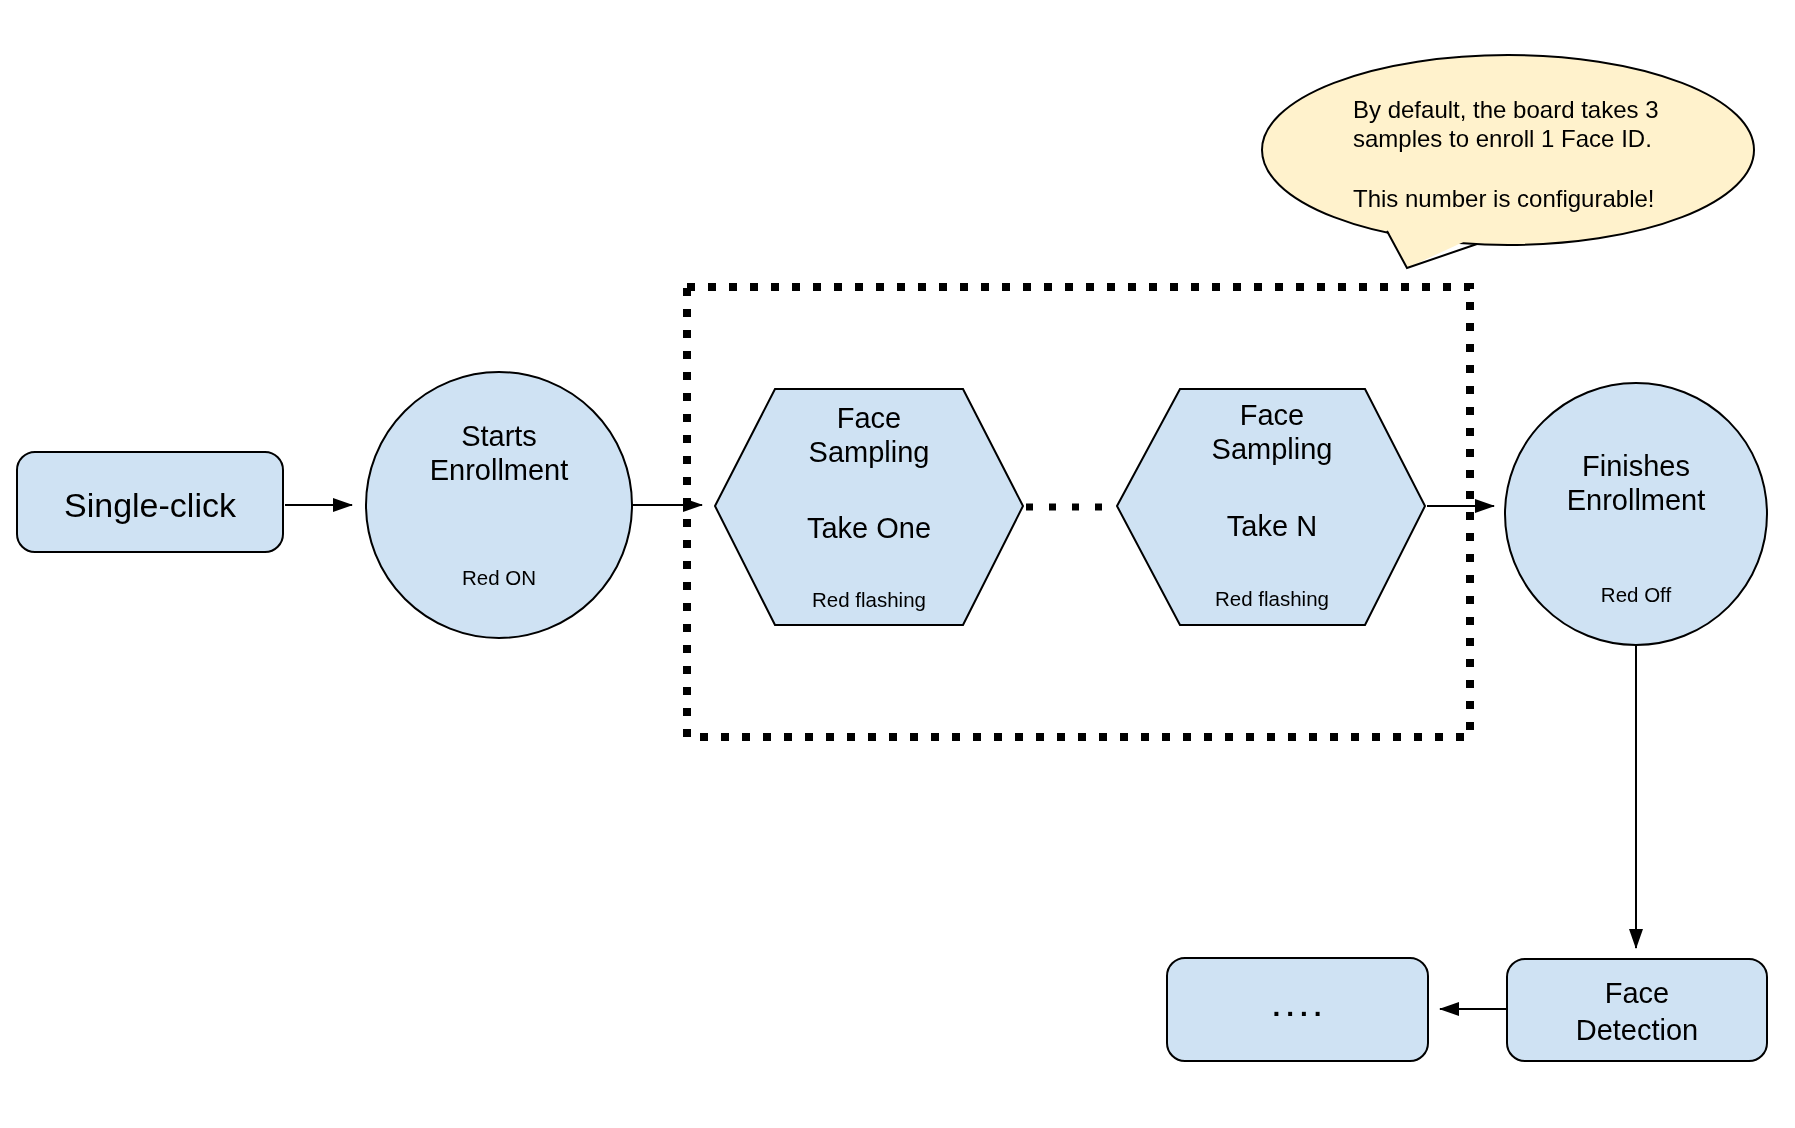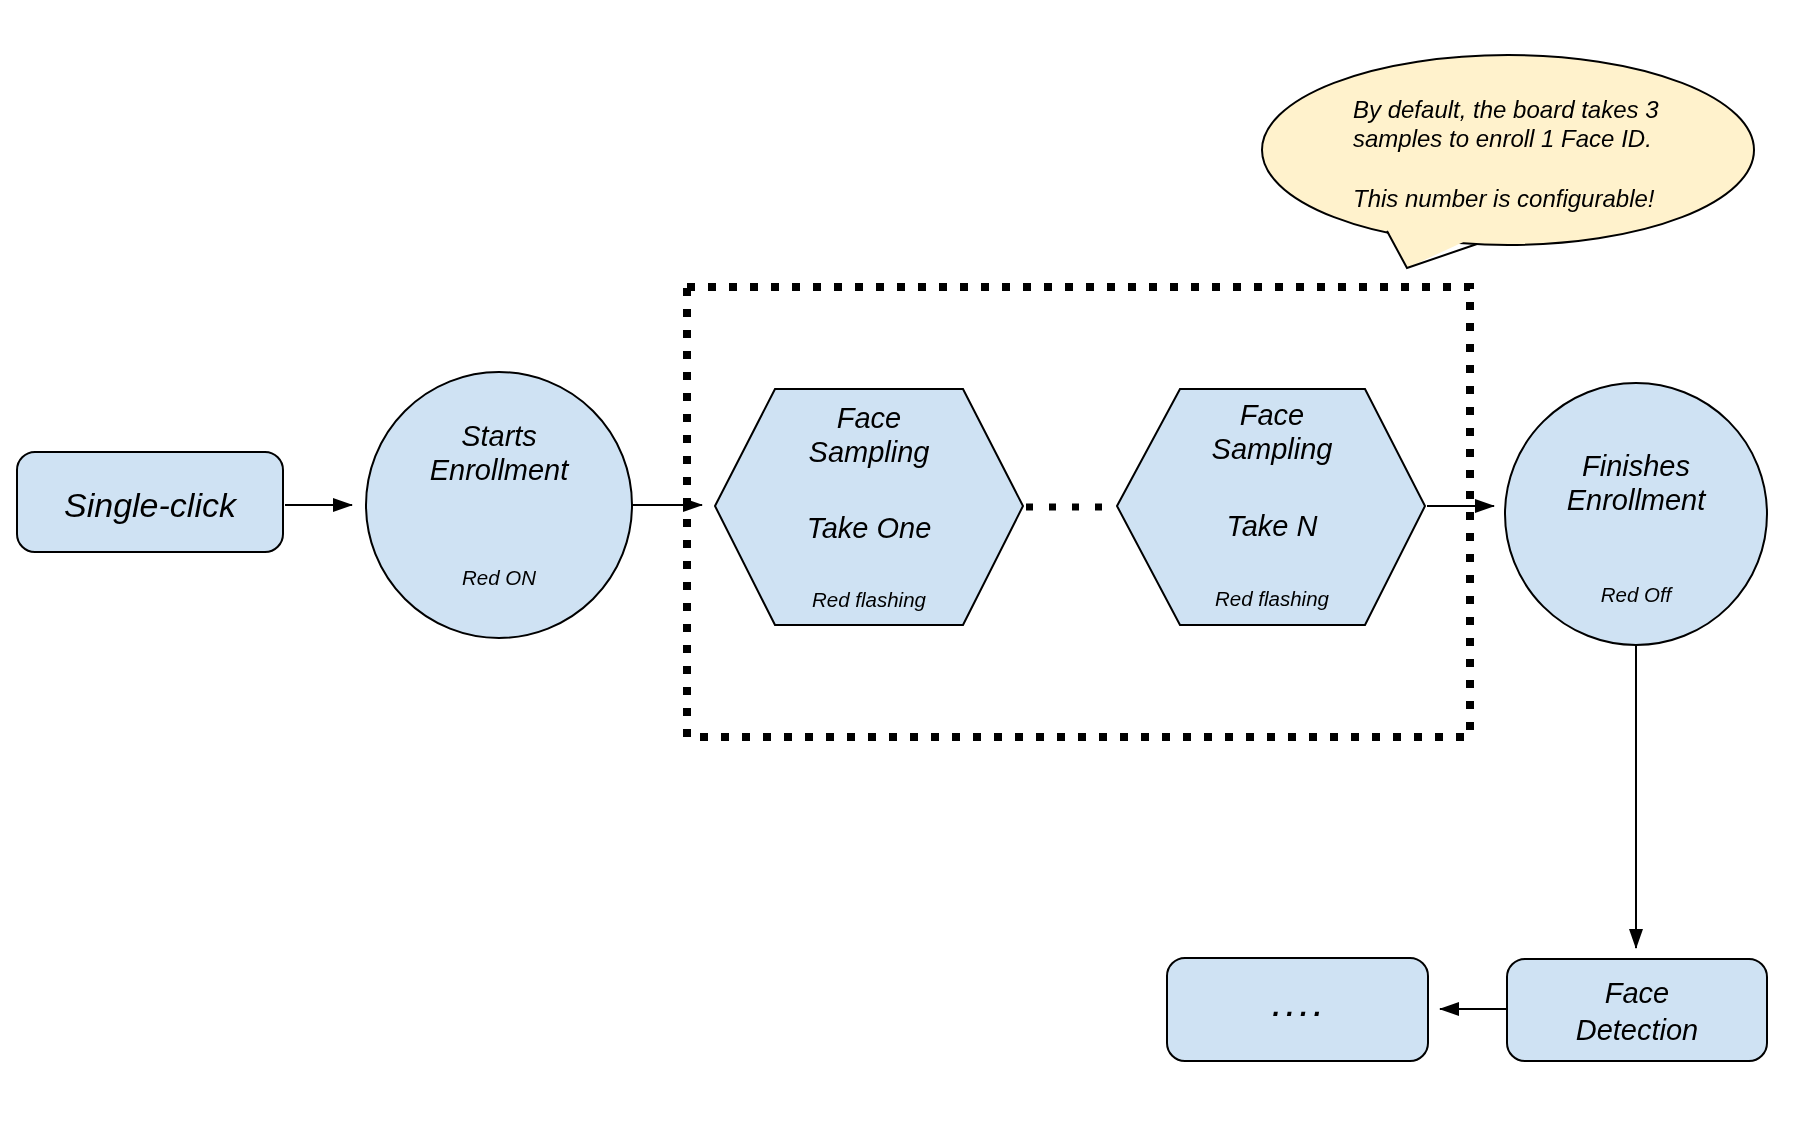--- a/index.html
+++ b/index.html
@@ -6,21 +6,20 @@
     margin: 0;
     padding: 0;
     background: #ffffff;
   }
   .canvas {
     position: relative;
     width: 1795px;
     height: 1128px;
     background: #ffffff;
     overflow: hidden;
-    font-style: italic;
   }
   svg { display: block; width: 1795px; height: 1128px; }
   text {
     font-family: "Liberation Sans", "DejaVu Sans", sans-serif;
     fill: #000000;
   }
   .mid   { text-anchor: middle; }
   .t-big     { font-size: 34px; }
   .t-main    { font-size: 29px; }
   .t-small   { font-size: 20.5px; }

